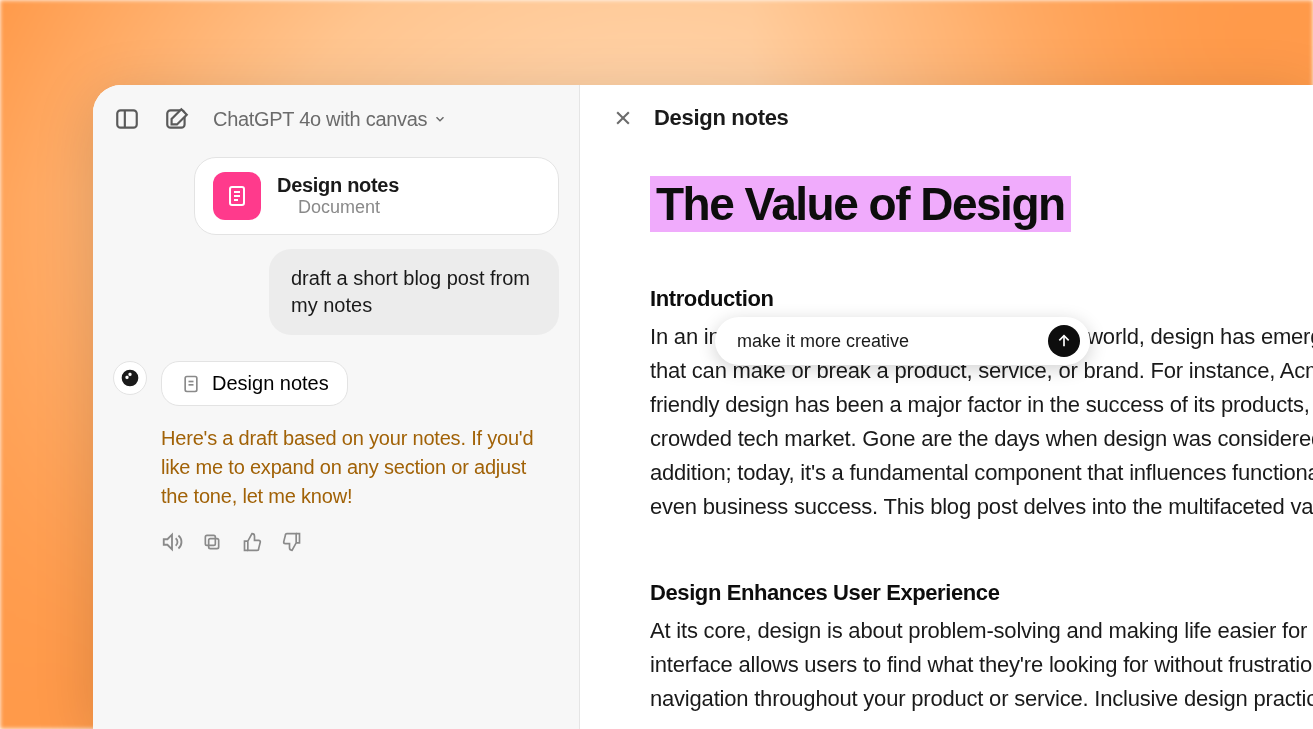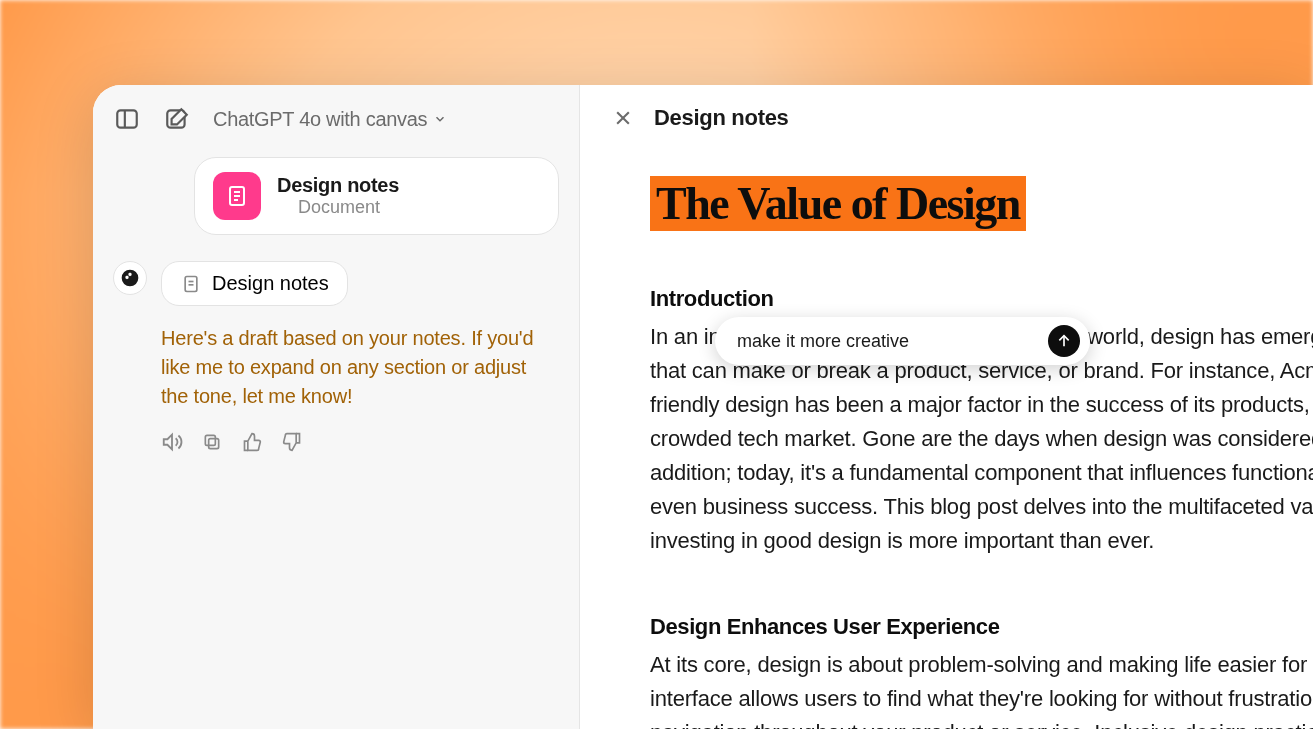--- a/index.html
+++ b/index.html
@@ -94,25 +94,24 @@
   
   .right-pane { flex:1; background:#fff; position:relative; overflow:hidden; }
   .canvas-header { display:flex; align-items:center; gap:20px; padding:20px 32px 0 32px; }
   .close-x { width:22px; height:22px; cursor:pointer; color:#6b6b6b; display:flex; align-items:center; justify-content:center;}
   .canvas-title { font-size:22px; font-weight:600; letter-spacing:-0.3px; color:#1a1a1a;}
   .doc-body { padding: 48px 0 0 70px; position:relative; }
   .doc-h1 {
     font-size:46px; font-weight:800; letter-spacing:-1.5px;
     color:#0d0d0d;
     display:inline;
-    background:#f97316;
+    background:#f0abfc;
     box-decoration-break: clone;
     padding:2px 6px 2px 6px;
     line-height:1.1;
-    font-family:Liberation Serif, serif;
   }
   .doc-section { margin-top:56px; }
   .doc-h2 { font-size:22px; font-weight:800; letter-spacing:-0.4px; color:#0d0d0d; margin-bottom:8px;}
   .doc-p { font-size:22px; line-height:1.55; color:#1a1a1a; letter-spacing:-0.2px; white-space:nowrap; overflow:hidden; }
 
   
   .popover {
     position:absolute;
     left:135px; top:186px;
     width:375px;
@@ -172,20 +171,21 @@
               <line x1="9" y1="12" x2="15" y2="12"></line>
               <line x1="9" y1="16" x2="13" y2="16"></line>
             </svg>
         </div>
         <div>
           <div class="att-title">Design notes</div>
           <div class="att-sub">Document</div>
         </div>
       </div>
 
+      <div class="user-bubble">draft a short blog post from my notes</div>
 
       <div class="assistant-row">
         <div class="avatar">
           <svg width="20" height="20" viewBox="0 0 24 24">
               <path fill="#1a1a1a" d="M12 2a10 10 0 1 0 0 20 10 10 0 0 0 0-20zm-1.9 4.5l1.9-1.1 1.9 1.1v2.2l-1.9 1.1-1.9-1.1V6.5zm-3.6 3.6l1.9-1.1 1.9 1.1v2.2l-1.9 1.1-1.9-1.1v-2.2zm3.6 5.8l1.9 1.1 1.9-1.1v-2.2l-1.9-1.1-1.9 1.1v2.2zm5.5-2.5l1.9-1.1v-2.2l-1.9-1.1-1.9 1.1v2.2l1.9 1.1z"></path>
             </svg>
         </div>
         <div style="flex:1">
           <div class="canvas-chip">
             <span class="mini-doc-icon">
@@ -245,21 +245,20 @@
       <span class="doc-h1">The Value of Design</span>
 
       <div class="doc-section">
         <div class="doc-h2">Introduction</div>
         <div class="doc-p">In an increasingly competitive and fast-paced world, design has emerged as a critic</div>
         <div class="doc-p">that can make or break a product, service, or brand. For instance, Acme Co.'s focus o</div>
         <div class="doc-p">friendly design has been a major factor in the success of its products, helping it sta</div>
         <div class="doc-p">crowded tech market. Gone are the days when design was considered merely an ae</div>
         <div class="doc-p">addition; today, it's a fundamental component that influences functionality, user exp</div>
         <div class="doc-p">even business success. This blog post delves into the multifaceted value of design </div>
-        <div class="doc-p">investing in good design is more important than ever.</div>
       </div>
 
       <div class="doc-section">
         <div class="doc-h2">Design Enhances User Experience</div>
         <div class="doc-p">At its core, design is about problem-solving and making life easier for users. A well-</div>
         <div class="doc-p">interface allows users to find what they're looking for without frustration, ensuring in</div>
         <div class="doc-p">navigation throughout your product or service. Inclusive design practices ensure th</div>
       </div>
 
       <div class="popover">

